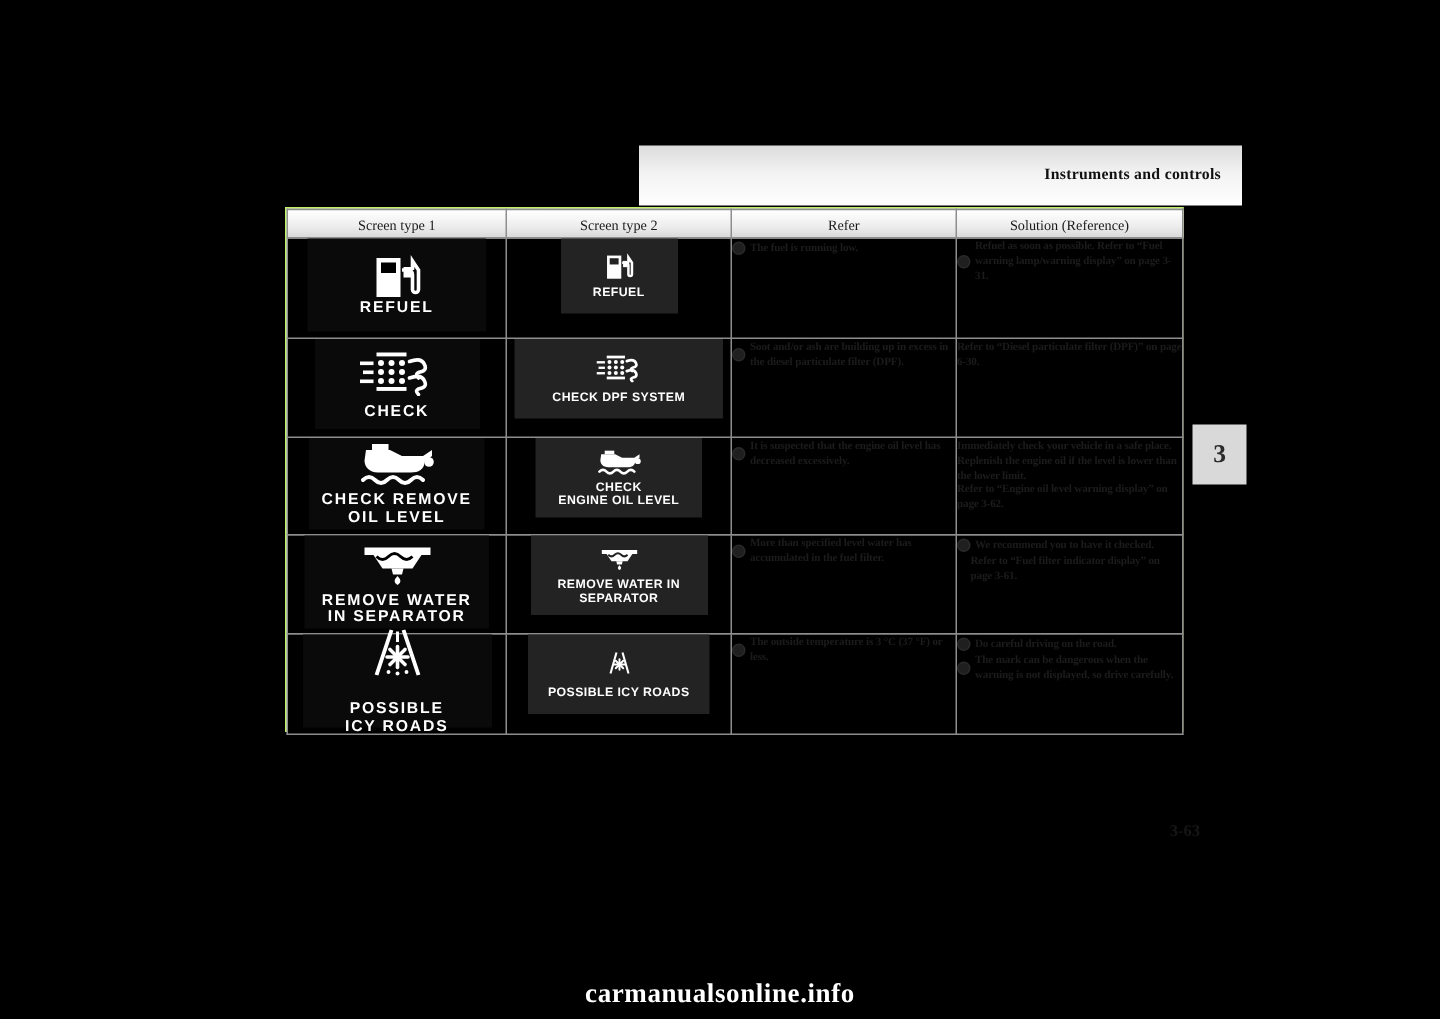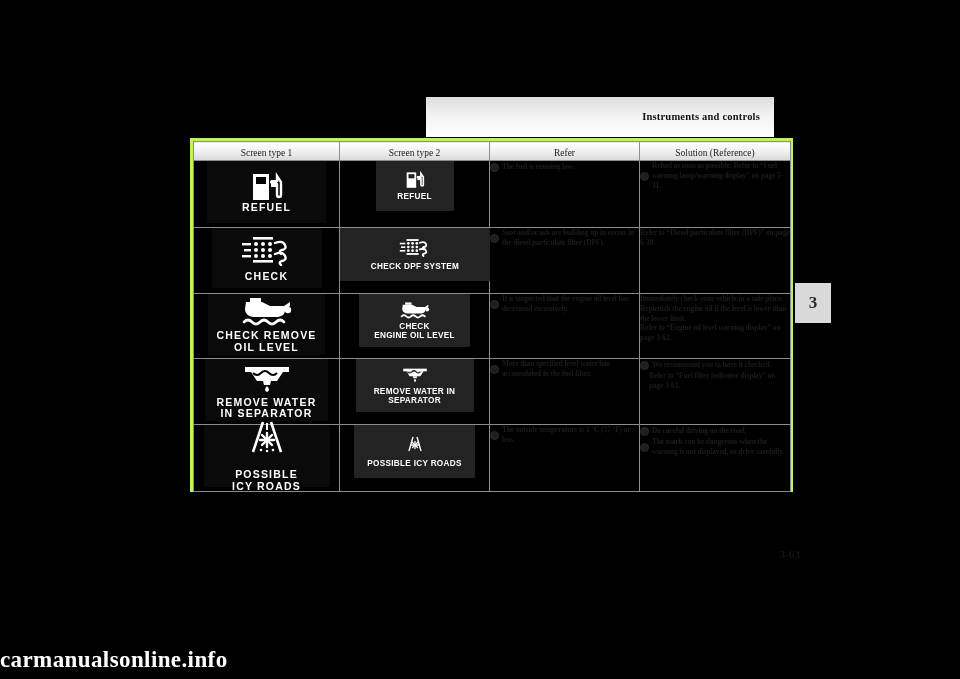--- a/index.html
+++ b/index.html
@@ -1,32 +1,32 @@
 <!DOCTYPE html>
 <html><head>
 <meta charset="utf-8">
 <style>
   html,body{margin:0;padding:0;background:#000;}
   body{width:960px;height:679px;overflow:hidden;font-family:"Liberation Serif",serif;color:#fff;position:relative;}
 
   .page{position:absolute;left:0;top:0;width:960px;height:679px;background:#000;}
 
   
-  .header-band{position:absolute;left:426px;top:97px;width:348px;height:40px;
+  .header-band{position:absolute;left:426px;top:97px;width:402px;height:40px;
     background:linear-gradient(to bottom,#dcdcdc 0%,#f2f2f2 45%,#ffffff 100%);}
   .header-title{position:absolute;right:14px;top:14px;font-family:"Liberation Serif",serif;
     font-size:10.5px;font-weight:bold;color:#111;letter-spacing:.2px;white-space:nowrap;}
 
   
   .chapter-tab{position:absolute;left:795px;top:283px;width:36px;height:40px;background:#d9d9d9;
     display:flex;align-items:center;justify-content:center;}
   .chapter-tab span{font-family:"Liberation Serif",serif;font-size:17px;font-weight:bold;color:#2b2b2b;}
 
   
-  .table{position:absolute;left:190px;top:138px;width:597px;height:348px;border:3px solid #bef264;
+  .table{position:absolute;left:190px;top:138px;width:597px;height:348px;border:1px solid #bef264;
     border-collapse:collapse;background:#ffffff;}
   table.tbl{border-collapse:collapse;width:597px;height:348px;table-layout:fixed;}
   table.tbl td,table.tbl th{border:1px solid #8d8d8d;padding:0;vertical-align:top;}
 
   .th-cell{background:linear-gradient(to bottom,#ffffff 0%,#ececec 60%,#d8d8d8 100%);
     height:15px;text-align:center;vertical-align:middle;}
   .th-cell span{font-family:"Liberation Serif",serif;font-size:9.5px;color:#1a1a1a;font-weight:normal;}
 
   .col1{width:146px;}
   .col2{width:150px;}
@@ -51,22 +51,22 @@
     border:1px solid #2a2a2a;margin:2px 3px 0 0;}
   .btext{font-family:"Liberation Serif",serif;font-size:7.4px;line-height:1.32;
     color:#1c1c1c;font-weight:bold;letter-spacing:-.1px;}
   .plaintext{font-family:"Liberation Serif",serif;font-size:7.4px;line-height:1.32;
     color:#1c1c1c;font-weight:bold;letter-spacing:-.1px;padding-left:0;}
   .indent{padding-left:9px;}
 
   
   .page-num{position:absolute;right:160px;top:548px;font-family:"Liberation Serif",serif;
     font-size:11px;font-weight:bold;color:#161616;}
-  .watermark{position:absolute;left:0;bottom:6px;width:960px;text-align:left;
-    font-family:"Liberation Serif",serif;font-size:23px;font-weight:bold;color:#fff;letter-spacing:.4px;}
+  .watermark{position:absolute;left:0;bottom:6px;width:960px;text-align:center;
+    font-family:"Liberation Serif",serif;font-size:18px;font-weight:bold;color:#fff;letter-spacing:.4px;}
 
   svg{display:block;}
 </style>
 </head>
 <body>
 
 <div class="page">
 
   <div class="header-band">
     <div class="header-title">Instruments and controls</div>
@@ -165,21 +165,21 @@
                   <rect x="5" y="15" width="7" height="2.4" fill="#fff"></rect>
                   <rect x="3" y="21" width="9" height="2.4" fill="#fff"></rect>
                   <path d="M36 9 q8 -3 10 2 q2 4 -3 5 q-4 1 -1 4" fill="none" stroke="#fff" stroke-width="2.4" stroke-linecap="round"></path>
                   <path d="M36 20 q8 -3 10 2 q2 4 -3 5 q-4 1 -1 4" fill="none" stroke="#fff" stroke-width="2.4" stroke-linecap="round"></path>
                 </svg>
               </span>
               <span class="lcd-label" style="margin-top:5px;">CHECK</span>
             </div>
           </td>
           <td class="scr-cell t2">
-            <div class="lcd2" style="width:150px;height:53px;">
+            <div class="lcd2" style="width:139px;height:53px;">
               <span>
                 <svg width="34" height="20" viewBox="0 0 56 32">
                   <rect x="14" y="3" width="20" height="3" fill="#fff"></rect>
                   <rect x="14" y="26" width="20" height="3" fill="#fff"></rect>
                   <g fill="#fff">
                     <circle cx="17" cy="10" r="2.2"></circle>
                       <circle cx="24" cy="10" r="2.2"></circle>
                       <circle cx="31" cy="10" r="2.2"></circle>
                     <circle cx="17" cy="16" r="2.2"></circle>
                       <circle cx="24" cy="16" r="2.2"></circle>

